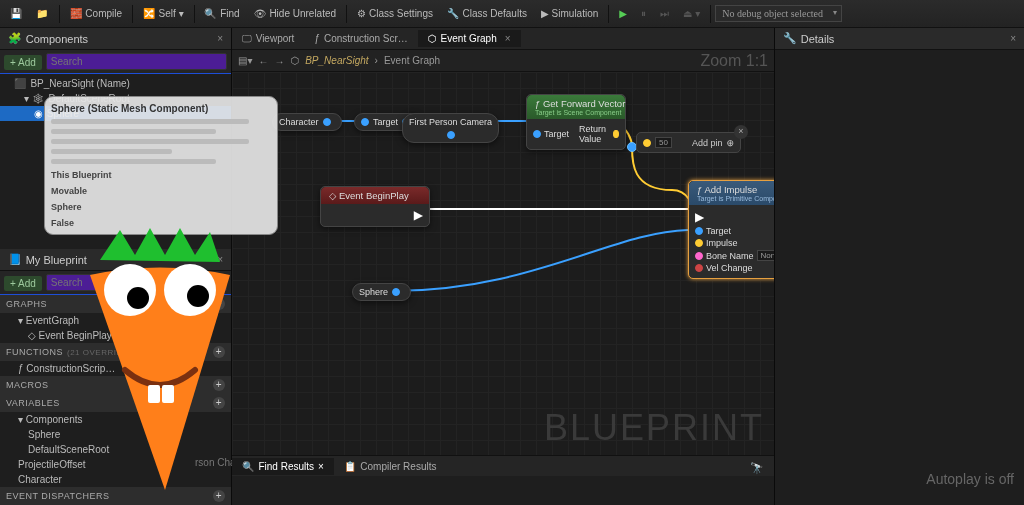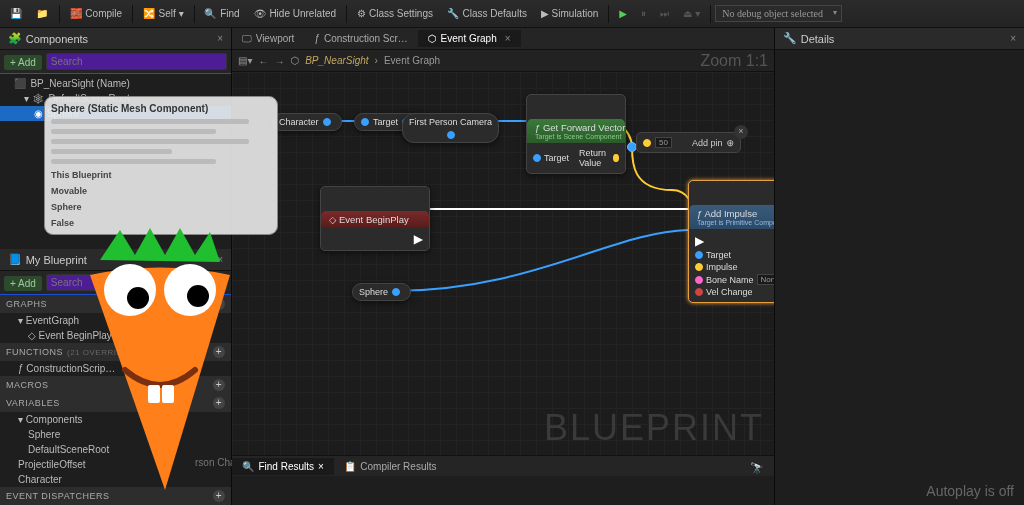--- a/index.html
+++ b/index.html
@@ -39,21 +39,21 @@
   .cen-tabs{height:22px;background:#252525;display:flex;align-items:center;border-bottom:1px solid #111;font-size:10px;}
   .cen-tab{padding:3px 10px;color:#aaa;display:flex;align-items:center;gap:4px;cursor:pointer;}
   .cen-tab.active{background:#1a1a1a;color:#fff;}
   .cen-nav{height:22px;background:#222;display:flex;align-items:center;gap:6px;padding:0 6px;border-bottom:1px solid #111;color:#999;font-size:10px;}
   .crumb{color:#c4a860;font-style:italic;}
   .zoom{margin-left:auto;color:#555;font-size:16px;}
   .graph{flex:1;position:relative;background-color:#1c1c1c;background-image:linear-gradient(#232323 1px,transparent 1px),linear-gradient(90deg,#232323 1px,transparent 1px);background-size:16px 16px;}
   .watermark{position:absolute;right:10px;bottom:6px;color:#3a3a3a;font-size:36px;font-weight:normal;letter-spacing:2px;}
   
   .node{position:absolute;border-radius:5px;background:#2b2b2b;border:1px solid #444;font-size:9px;color:#ddd;box-shadow:0 2px 6px rgba(0,0,0,.5);}
-  .node-hdr{padding:3px 8px;border-radius:5px 5px 0 0;font-size:9.5px;white-space:nowrap;margin-top:24px;}
+  .node-hdr{padding:3px 8px;border-radius:5px 5px 0 0;font-size:9.5px;white-space:nowrap;}
   .node-body{padding:4px 6px;display:flex;gap:10px;}
   .pin{display:flex;align-items:center;gap:3px;font-size:9px;padding:1px 0;}
   .pin-dot{width:8px;height:8px;border-radius:50%;border:1px solid;}
   .pin-dot.blue{background:#3aa0ff;border-color:#3aa0ff;}
   .pin-dot.yellow{background:#ffcc33;border-color:#ffcc33;}
   .pin-dot.pink{background:#ff66cc;border-color:#ff66cc;}
   .pin-dot.red{background:#cc4444;border-color:#cc4444;}
   .exec-arrow{color:#fff;font-size:12px;}
   
   .node.var{border-radius:12px;padding:3px 10px 3px 6px;display:flex;align-items:center;gap:4px;}
@@ -67,21 +67,21 @@
   .smallbox{background:#1a1a1a;border:1px solid #444;padding:0 3px;font-size:8px;color:#999;}
 
   svg.wires{position:absolute;top:0;left:0;width:100%;height:100%;pointer-events:none;}
   
   .bottom-panel{height:50px;background:#1e1e1e;border-top:1px solid #111;}
   .bp-tabs{height:20px;background:#252525;display:flex;align-items:center;font-size:10px;}
   .bp-search{padding:4px;}
   .bp-search input{width:100%;background:#1a1a1a;border:1px solid #333;padding:3px 6px;color:#888;font-size:10px;border-radius:2px;}
   
   .right{width:250px;background:#1e1e1e;border-left:1px solid #0a0a0a;}
-  .autoplay{position:absolute;right:10px;bottom:6px;color:#666;font-size:14px;text-align:center;}
+  .autoplay{position:absolute;right:10px;bottom:18px;color:#666;font-size:14px;text-align:center;}
 
   
   .mascot{position:absolute;left:70px;top:220px;width:180px;height:280px;z-index:100;pointer-events:none;}
 </style>
 </head>
 <body>
 
 <div class="toolbar">
   <div class="tb-btn">💾</div>
   <div class="tb-btn">📁</div>

